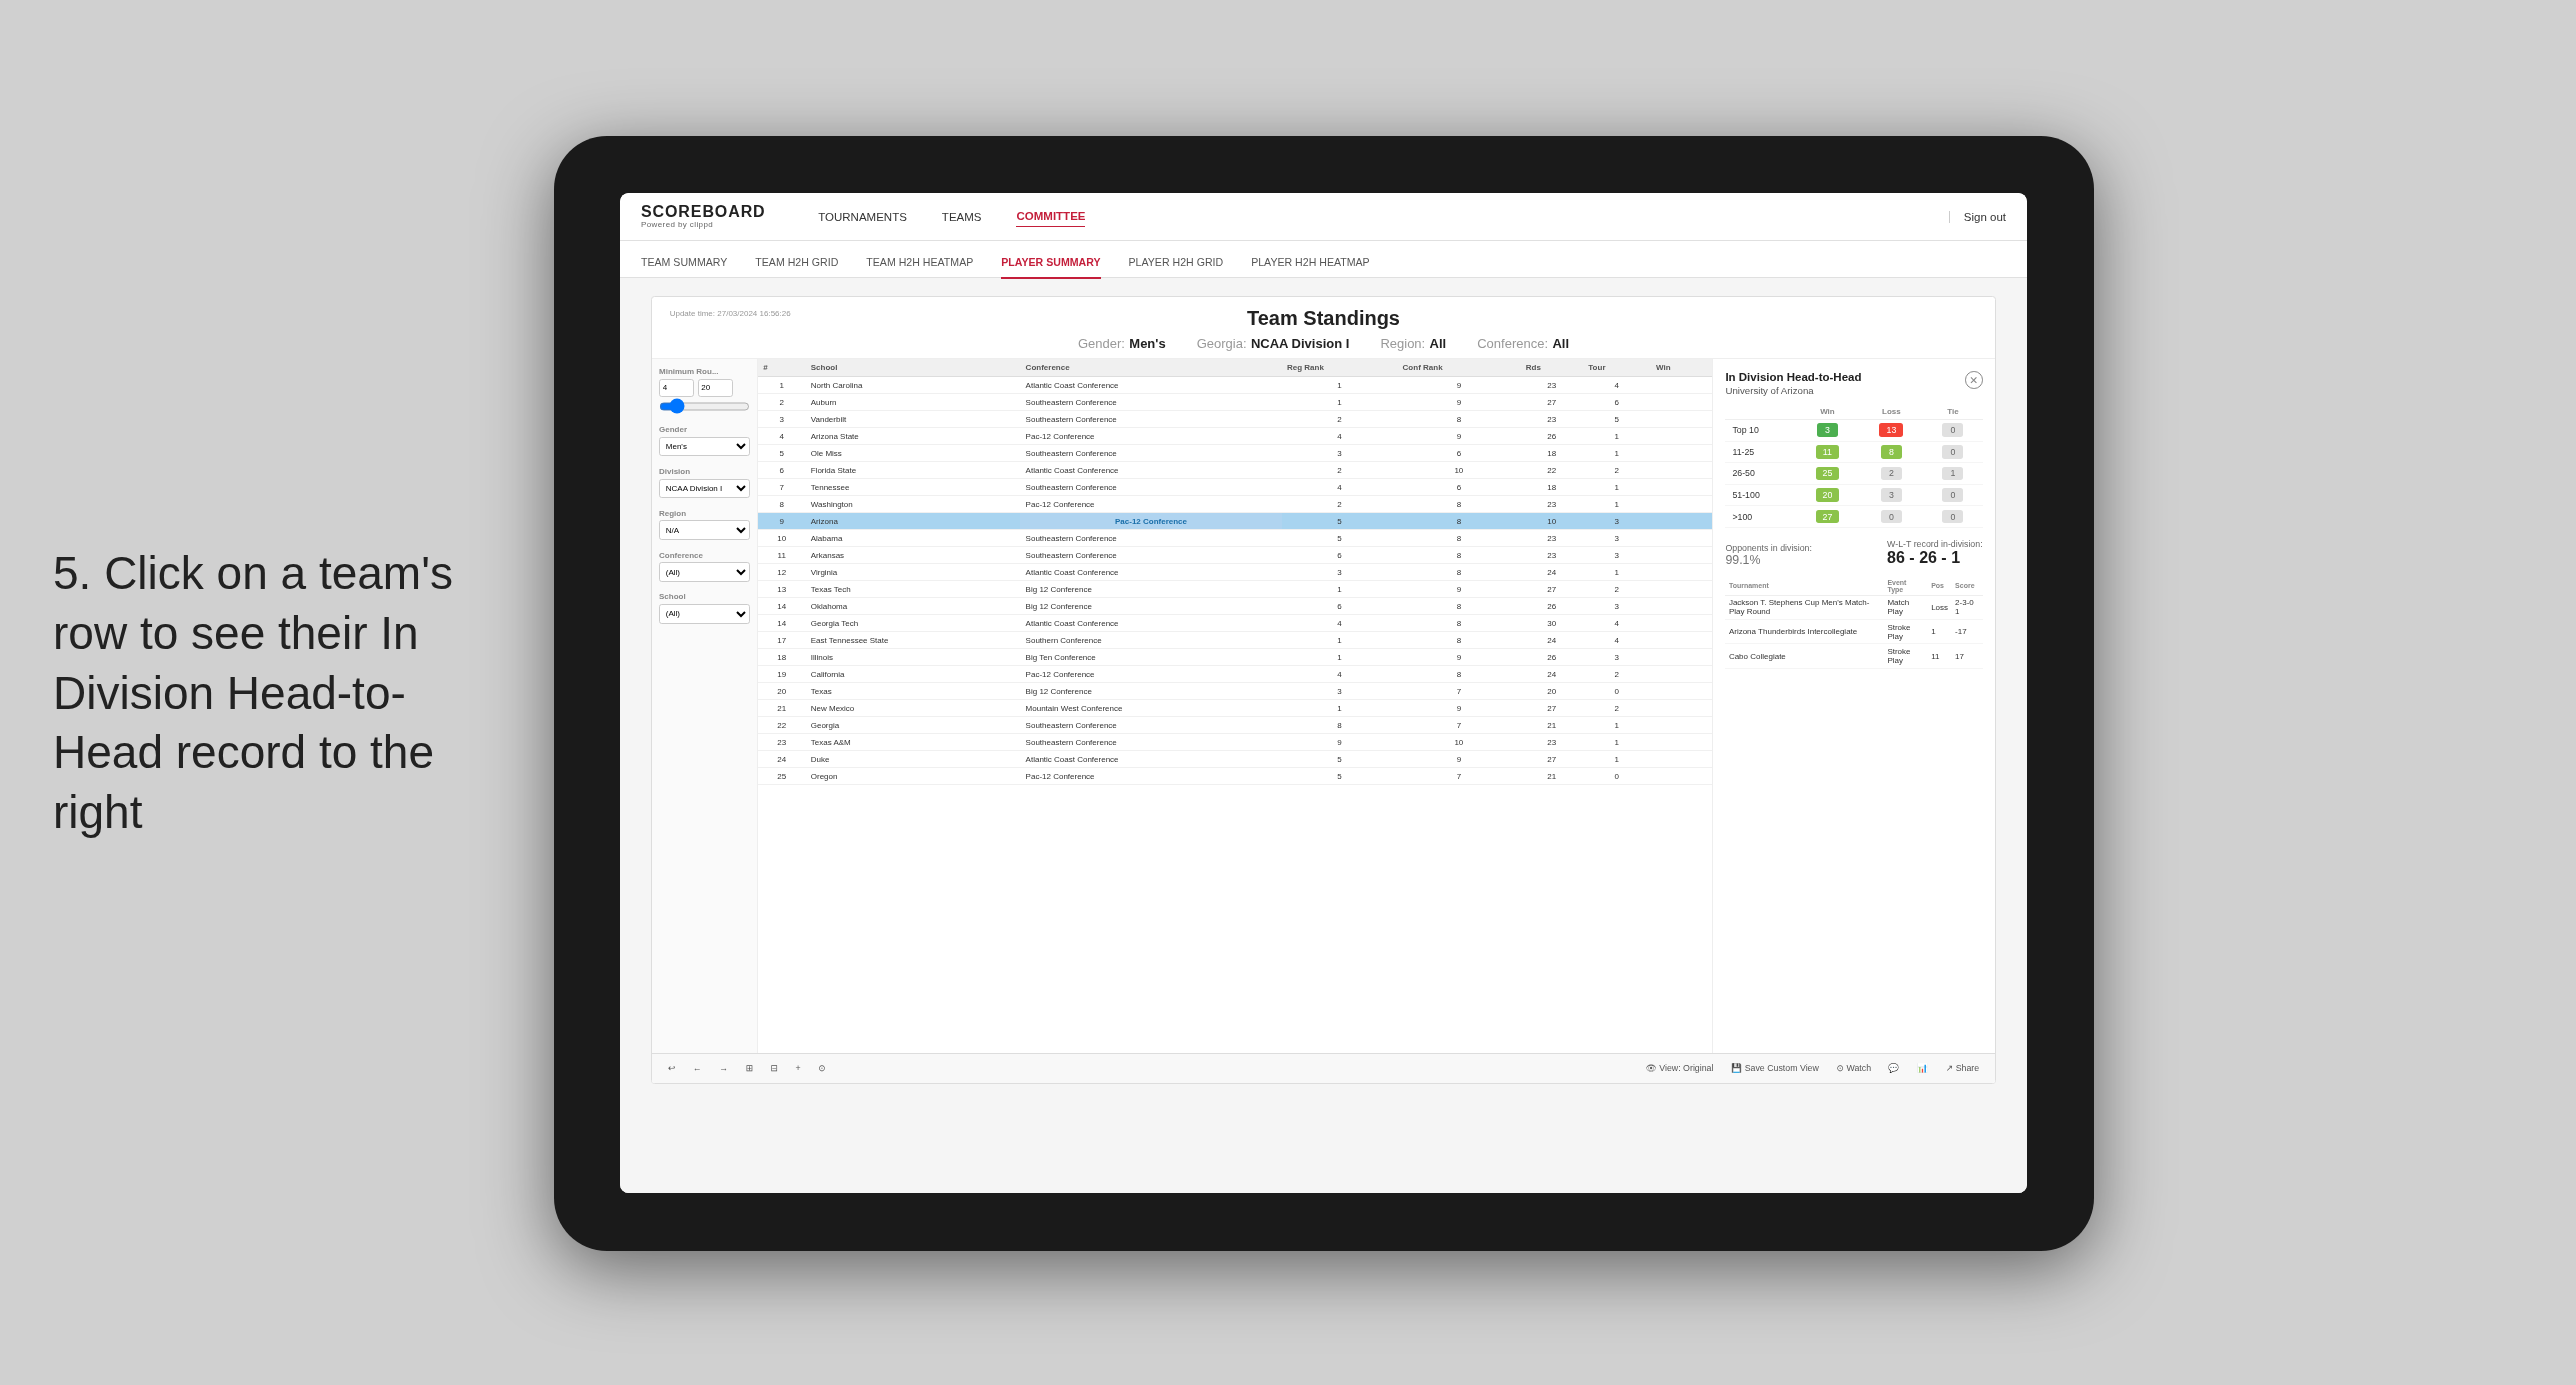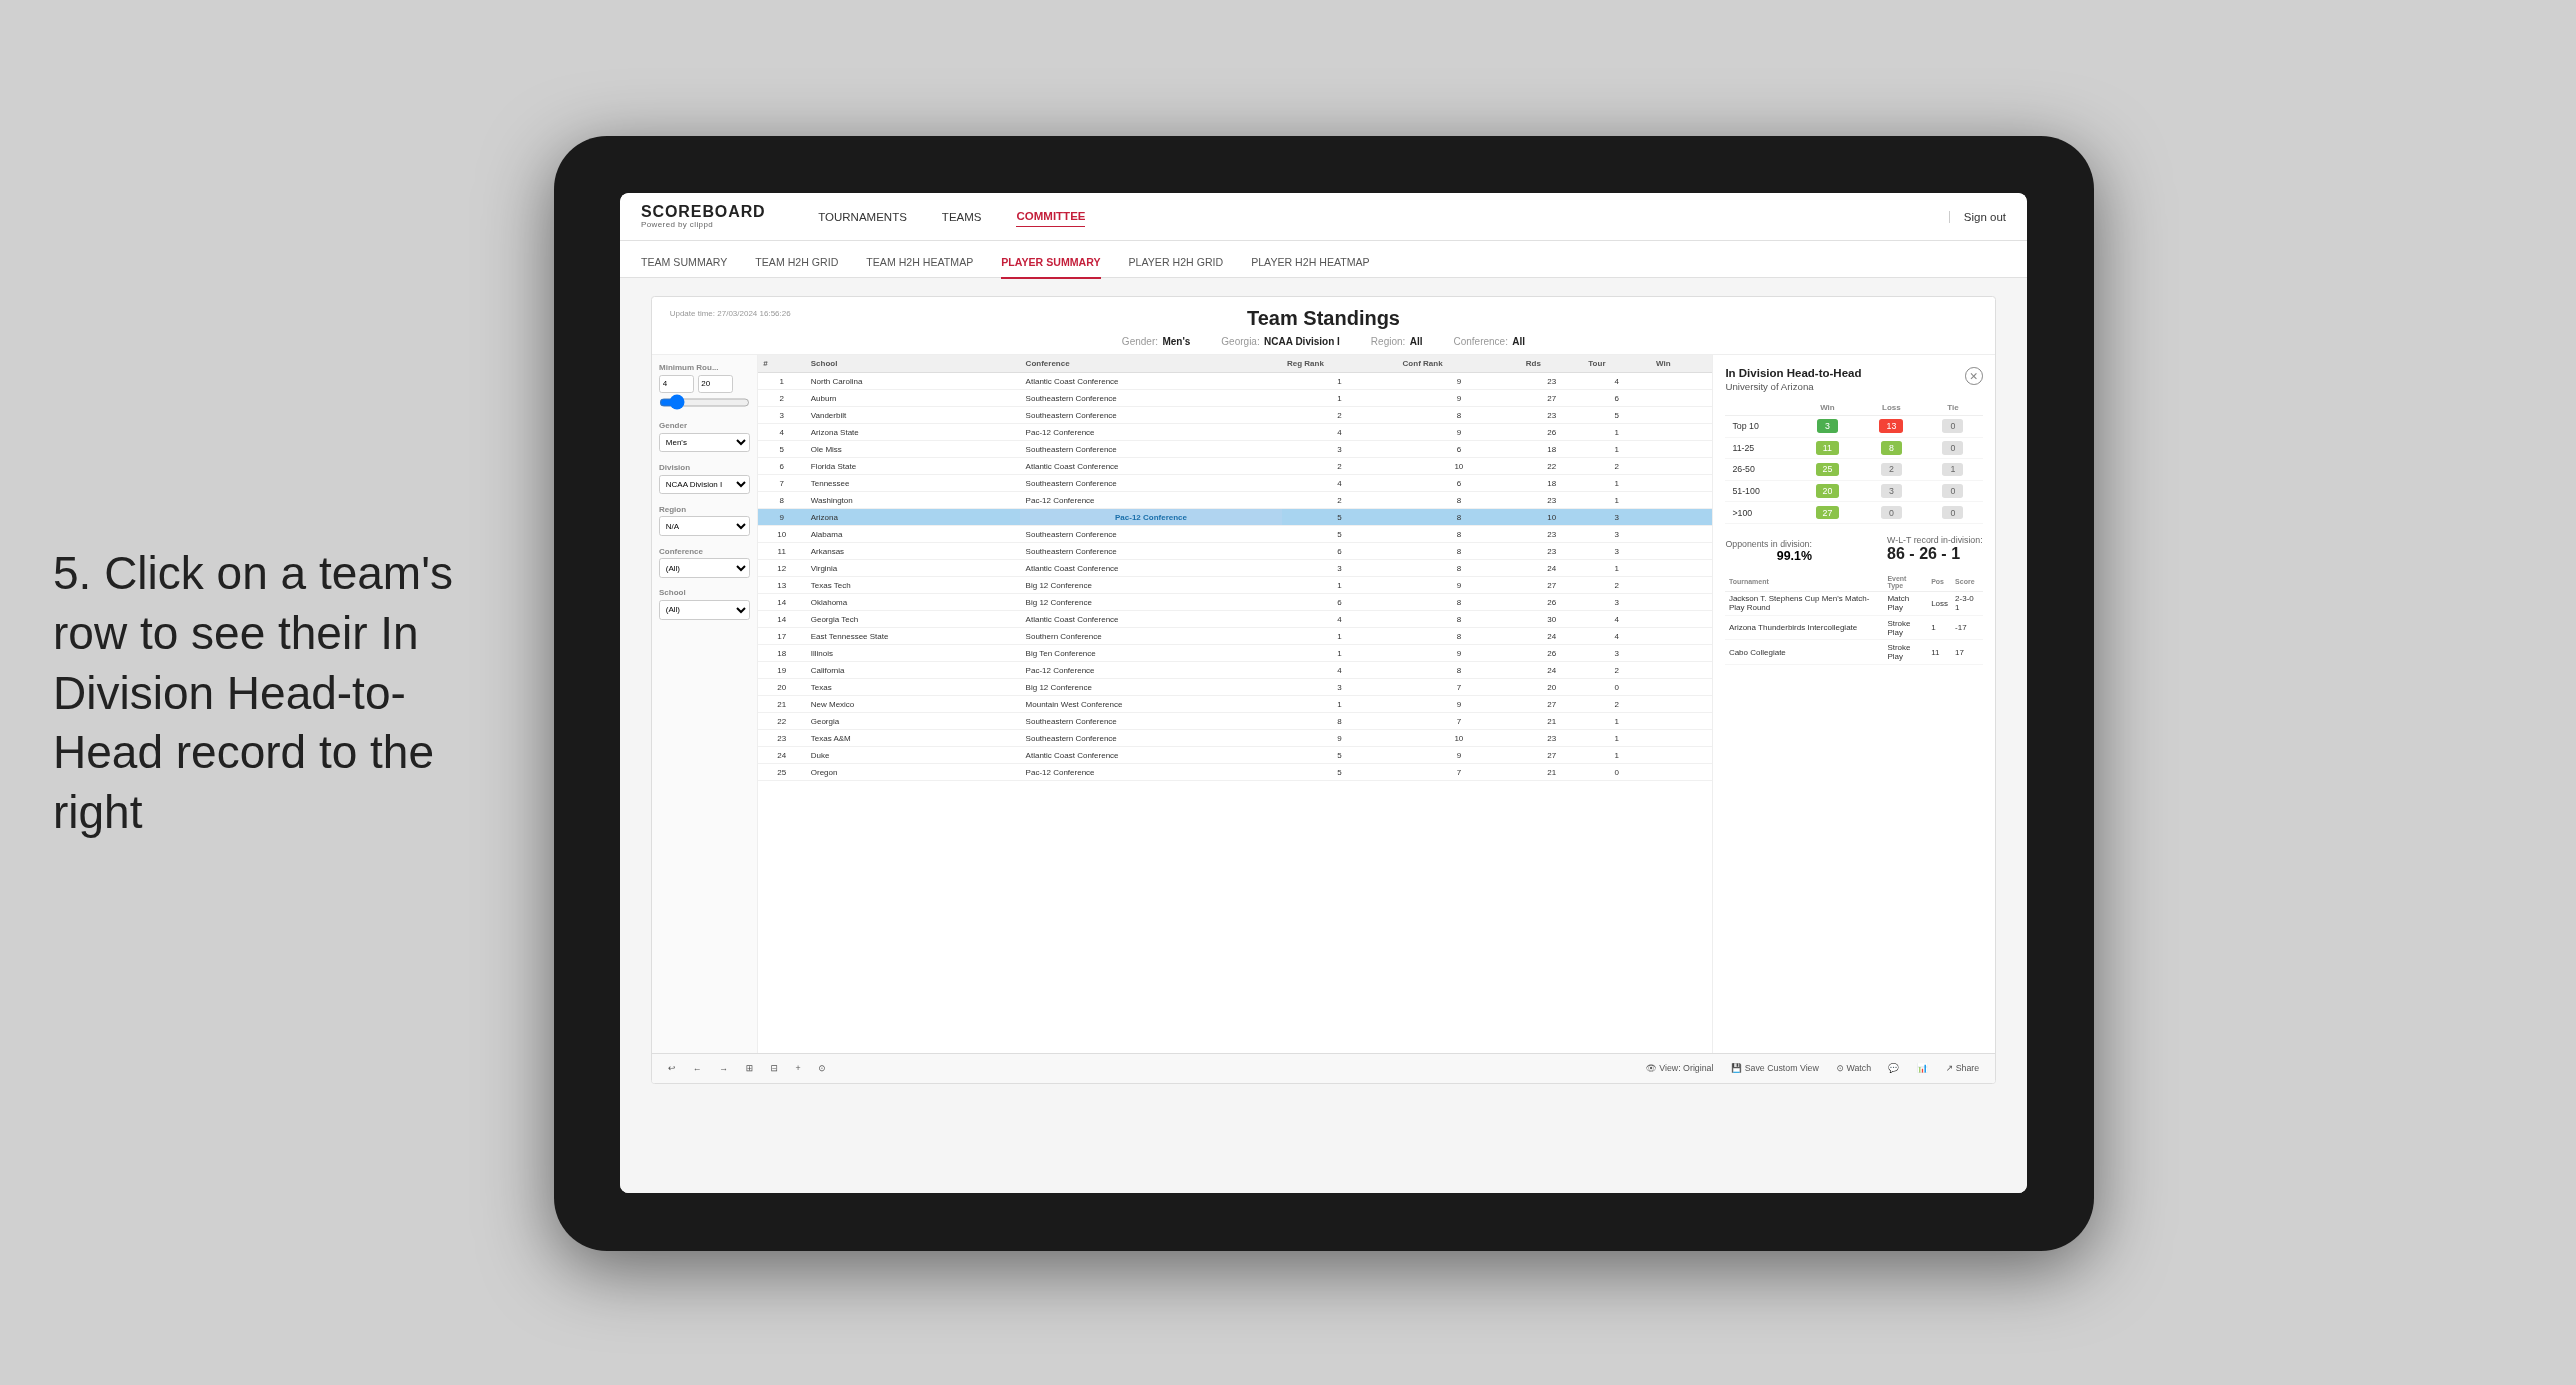--- a/index.html
+++ b/index.html
@@ -181,21 +181,21 @@
       color: #999;
       position: absolute;
       top: 12.4px;
       left: 17.7px;
     }
 
     .filter-row {
       display: flex;
       gap: 31px;
       justify-content: center;
-      font-size: 10px;
+      font-size: 13px;
       color: #444;
     }
 
     .filter-item { display: flex; gap: 4.4px; align-items: center; }
     .filter-label { color: #999; }
     .filter-value { font-weight: 600; color: #222; }
 
     
     .standings-body {
       display: flex;
@@ -820,21 +820,21 @@
       <td><span class="cell-olive">27</span></td>
       <td><span class="cell-gray">0</span></td>
       <td><span class="cell-gray">0</span></td>
     </tr>
                     </tbody>
                 </table>
 
                 <div class="h2h-bottom-row">
                   <div>
                     <div class="h2h-opponents">Opponents in division:</div>
-                    <div style="font-size:12.4px; font-weight:700; color:#000000;text-align:right;">99.1%</div>
+                    <div style="font-size:12.4px; font-weight:400; color:#737373;">99.1%</div>
                   </div>
                   <div>
                     <div class="h2h-opponents">W-L-T record in-division:</div>
                     <div class="h2h-record">86 - 26 - 1</div>
                   </div>
                 </div>
 
                 <table class="h2h-tournament-table">
                   <thead>
                     <tr>

